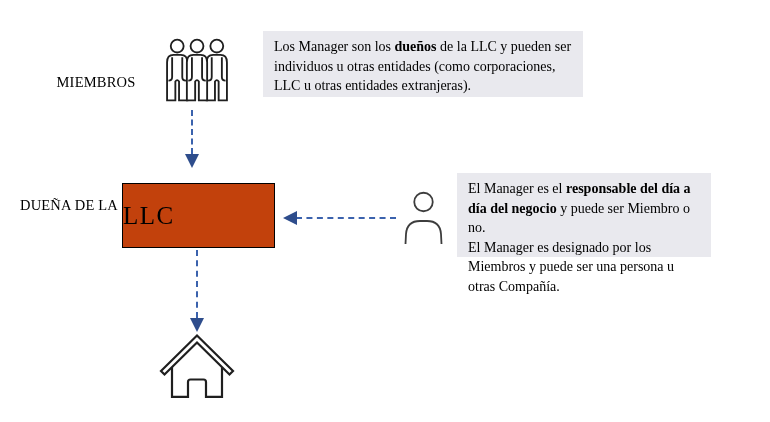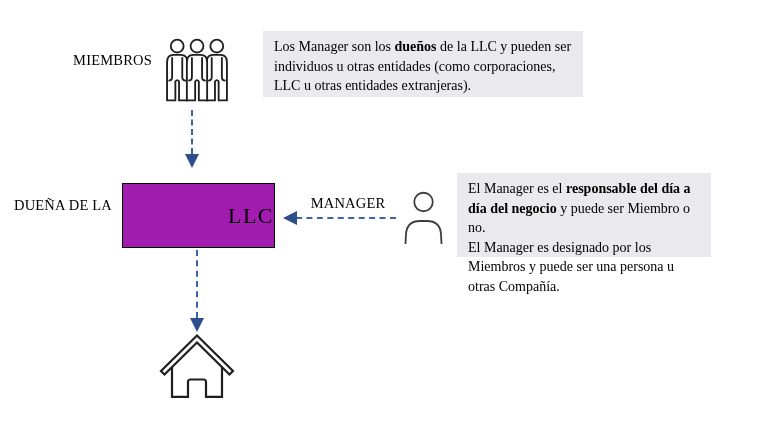--- a/index.html
+++ b/index.html
@@ -3,37 +3,37 @@
 <meta charset="utf-8">
 <style>
   html,body{margin:0;padding:0;background:#fff;}
   .canvas{position:relative;width:770px;height:422px;background:#ffffff;
           font-family:"Liberation Serif",serif;color:#000;overflow:hidden;}
   .abs{position:absolute;}
   .lbl{position:absolute;font-size:14.5px;text-align:center;letter-spacing:.2px;line-height:17px;}
   .note{position:absolute;background:#e9e9ee;font-size:14px;line-height:19.5px;
         padding:6px 11px;box-sizing:border-box;}
   .note .bold{font-weight:bold;margin-top:23px;}
-  .llcbox{position:absolute;background:#a21caf;border:1.6px solid #000;
-          display:flex;align-items:center;justify-content:flex-end;
-          font-size:22px;letter-spacing:1.5px;}
+  .llcbox{position:absolute;background:#c2410c;border:1.6px solid #000;
+          display:flex;align-items:center;justify-content:flex-start;
+          font-size:25px;letter-spacing:1.5px;}
   .vline{position:absolute;width:0;border-left:2px dashed #3b62ad;}
   .hline{position:absolute;height:0;border-top:2px dashed #3b62ad;}
   .head-down{position:absolute;width:0;height:0;border-left:7px solid transparent;
              border-right:7px solid transparent;border-top:14px solid #2e4d8c;}
   .head-left{position:absolute;width:0;height:0;border-top:7px solid transparent;
              border-bottom:7px solid transparent;border-right:14px solid #2e4d8c;}
   svg{overflow:visible;}
 </style>
 </head>
 <body>
 
 <div class="canvas">
 
-  <div class="lbl" style="left:40px;top:52px;width:112px;text-align:right;">MIEMBROS</div>
+  <div class="lbl" style="left:40px;top:74px;width:112px;">MIEMBROS</div>
 
   <svg class="abs" style="left:162px;top:39px;" width="70" height="63" viewBox="0 0 76 68">
     <g stroke="#1f1f1f" stroke-width="2" fill="none">
 
       <g>
         <path fill="#fff" d="M5.5,25 Q5.5,17 12.5,17 L20.5,17 Q27.5,17 27.5,25 L27.5,66.5 L18.5,66.5 L18.5,46 Q16.5,43 14.5,46 L14.5,66.5 L5.5,66.5 Z"></path>
         <circle cx="16.5" cy="7.5" r="7" fill="#fff"></circle>
         <path d="M11,19.5 L11,41 Q11,45 7,45"></path>
         <path d="M22,19.5 L22,41 Q22,45 26,45"></path>
       </g>
@@ -54,29 +54,28 @@
     </g>
   </svg>
 
   <div class="vline" style="left:191px;top:110px;height:44px;"></div>
   <div class="head-down" style="left:185px;top:154px;"></div>
 
   <div class="note" style="left:263px;top:31px;width:320px;height:66px;">
     <span>Los Manager son los </span><span class="bold">dueños</span><span> de la LLC y pueden ser individuos u otras entidades (como corporaciones, LLC u otras entidades extranjeras).</span>
   </div>
 
-  <div class="lbl" style="left:8px;top:197px;width:110px;">
+  <div class="lbl" style="left:14px;top:197px;width:110px;">
     <div>DUEÑA DE LA</div>
   </div>
 
   <div class="llcbox" style="left:122px;top:183px;width:151px;height:63px;">
     <span>LLC</span>
   </div>
 
-  <div class="lbl" style="left:300px;top:195px;width:96px;">MANAGER</div>
 
   <div class="hline" style="left:296px;top:217px;width:100px;"></div>
   <div class="head-left" style="left:283px;top:211px;"></div>
 
   <svg class="abs" style="left:404px;top:192px;" width="44" height="52" viewBox="0 0 44 52">
     <g stroke="#3d3d3d" stroke-width="1.8" fill="none">
       <circle cx="19.5" cy="10" r="9.25"></circle>
       <path d="M1.5,52 L2,42 Q3,29 16,29 L 23,29 Q36,29 37,42 L37.5,52"></path>
     </g>
   </svg>

